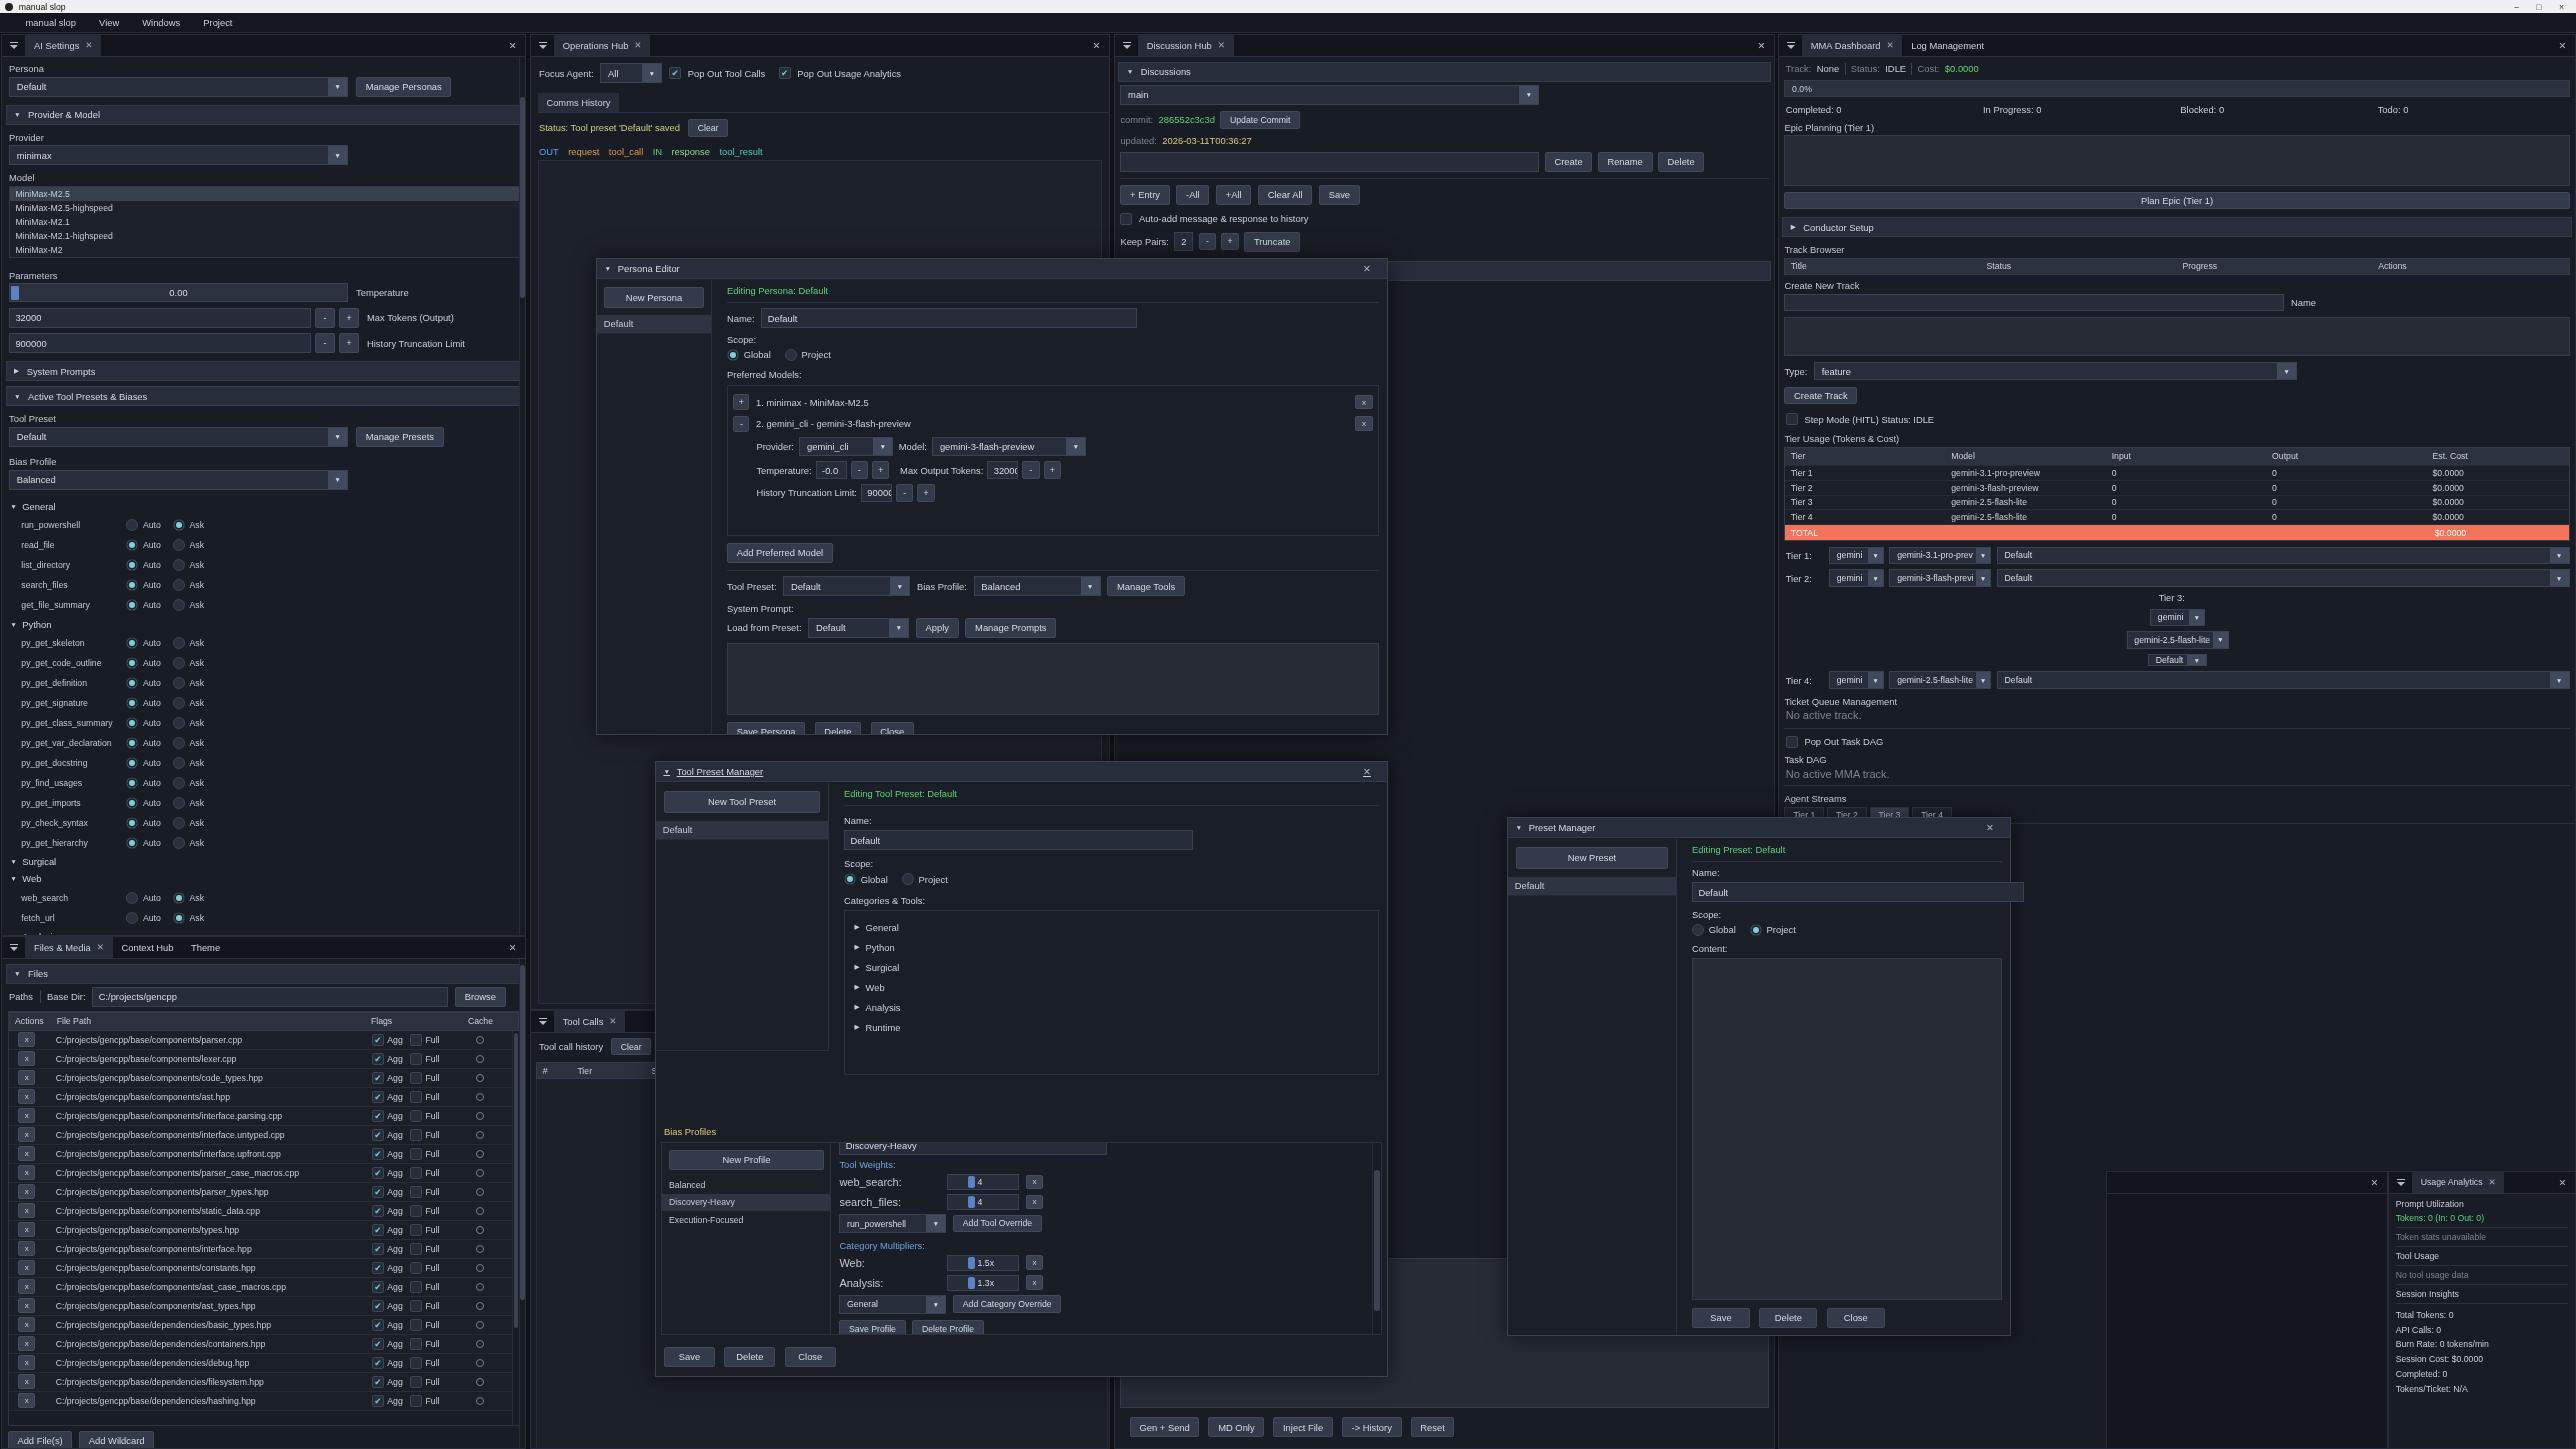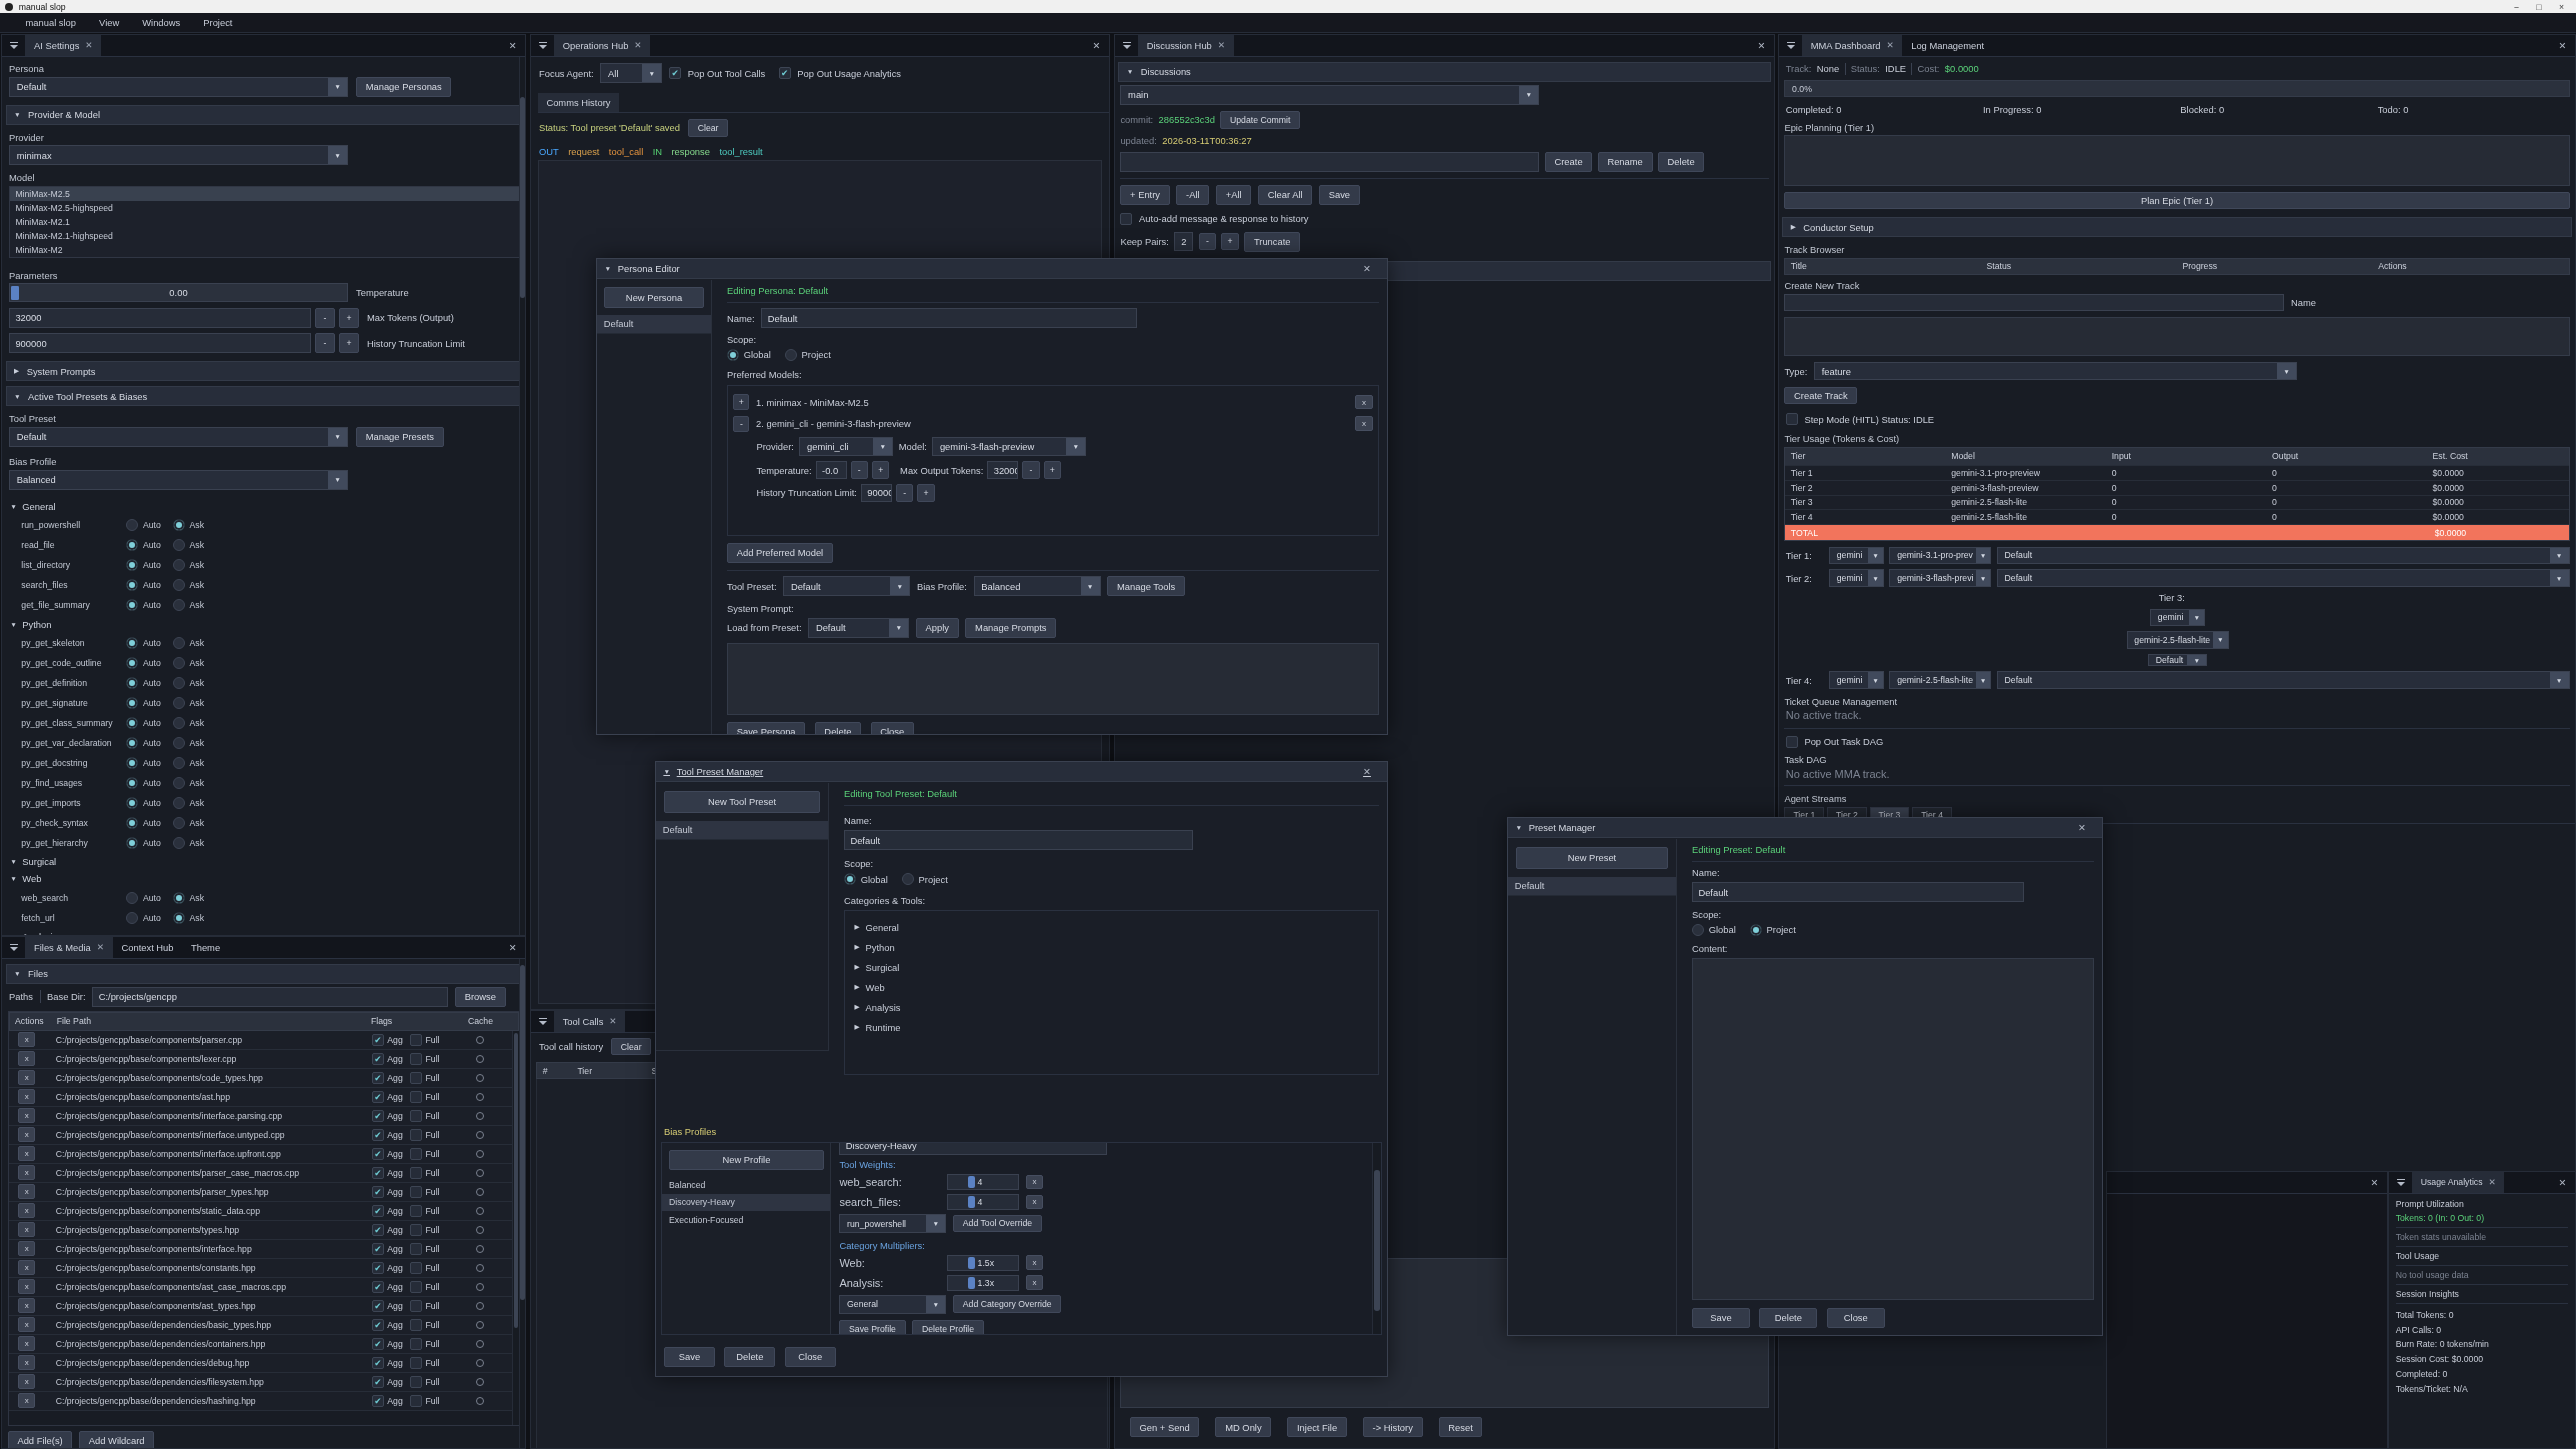--- a/index.html
+++ b/index.html
@@ -826,21 +826,21 @@
       </span>
     <span class="minmax">-</span>
     <span class="minmax">+</span>
     <span class="btn">Truncate</span>
   </div>
   <div class="hb" style="margin-top:9.4px;">
       <span class="ar9">▶</span>
       <span>Roles</span>
     </div>
   <div style="position:absolute;left:5.4px;right:5.4px;bottom:40px;height:150px;background:#262b35;border:0.7px solid #343b49;"></div>
-  <div class="row" id="composer-buttons" style="position:absolute;left:14.8px;bottom:10.7px;gap:16px;">
+  <div class="row" id="composer-buttons" style="position:absolute;left:14.8px;bottom:10.7px;gap:9px;">
       <span class="btn">Gen + Send</span>
       <span class="btn">MD Only</span>
       <span class="btn">Inject File</span>
       <span class="btn">-&gt; History</span>
       <span class="btn">Reset</span>
     </div>
 </div>
 
 <div class="p" style="left:1778px;top:34px;width:798px;height:1415px;overflow:hidden;">
   <div class="tb">
@@ -1327,21 +1327,21 @@
         <i style="top:27px;height:141px;"></i>
       </span>
   </div>
   <div class="row" style="position:absolute;left:8px;bottom:9.4px;gap:9.4px;">
     <span class="btn" style="min-width:51px;">Save</span>
     <span class="btn" style="min-width:51px;">Delete</span>
     <span class="btn" style="min-width:51px;">Close</span>
   </div>
 </div>
 
-<div class="dlg" style="left:1507px;top:817px;width:596px;height:519px;">
+<div class="dlg" style="left:1507px;top:817px;width:504px;height:519px;">
   <div class="dlg-h">
     <span class="ar9">▼</span>
     <span>Preset Manager</span>
     <span class="px">✕</span>
   </div>
   <div class="sidelist" style="width:169px;">
     <div class="btn" style="display:flex;margin:8px;height:21.5px;">
         <span>New Preset</span>
       </div>
     <div class="slitem on">

